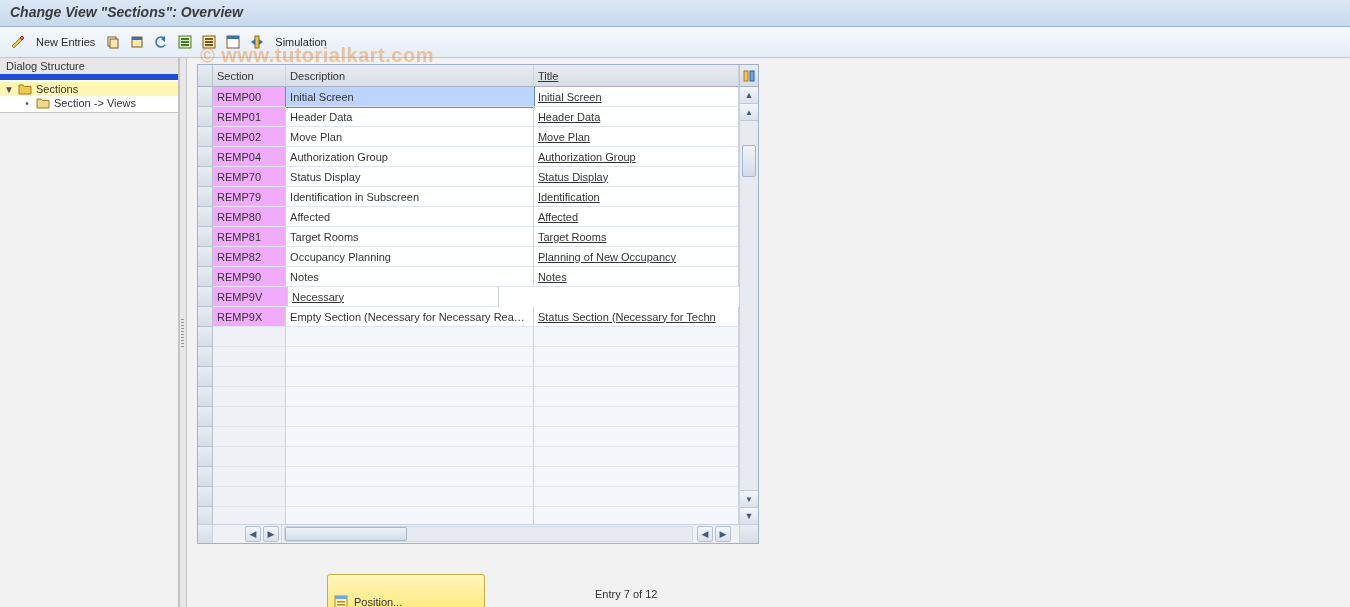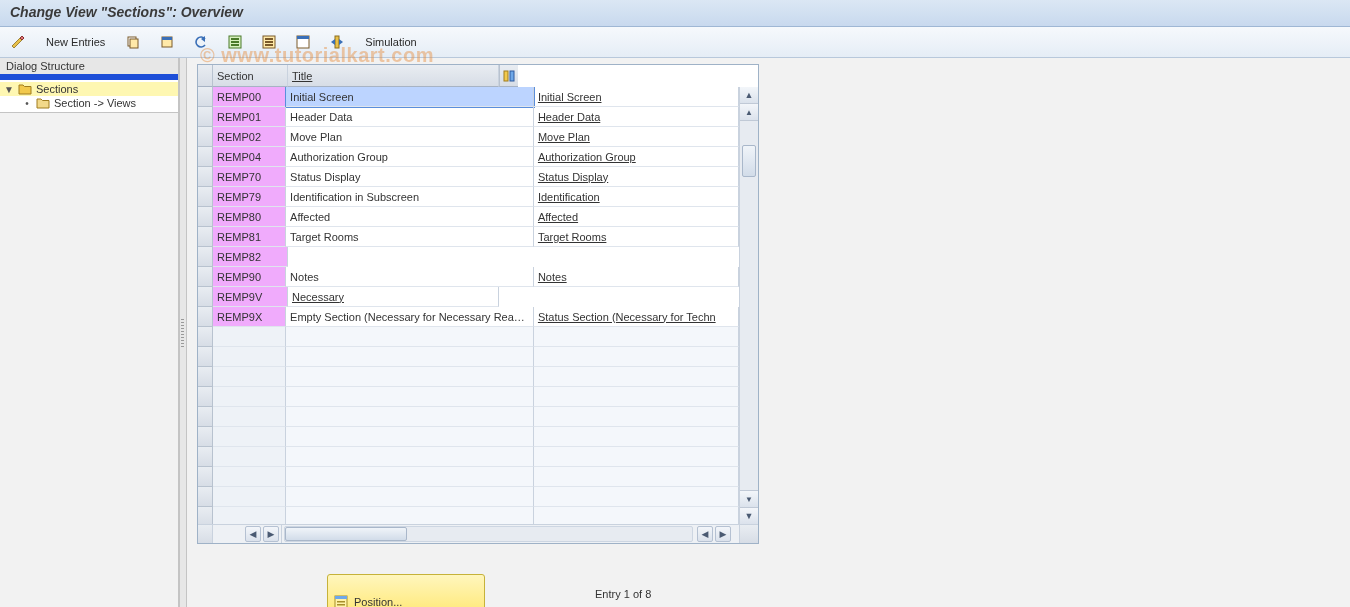--- a/index.html
+++ b/index.html
@@ -27,21 +27,21 @@
     color: #3a3a3a;
   }
 
   
   .toolbar {
     background: linear-gradient(#f6f9fc, #e5edf6);
     border-bottom: 1px solid #b8c8db;
     padding: 2px 6px;
     display: flex;
     align-items: center;
-    gap: 10px;
+    gap: 0;
     height: 26px;
   }
   .tb-btn {
     display: inline-flex;
     align-items: center;
     justify-content: center;
     min-width: 18px;
     height: 20px;
     padding: 0 3px;
     border-radius: 3px;
@@ -387,20 +387,21 @@
   </div>
 
   <div class="splitter"></div>
 
   <div class="right-area">
     <div class="grid-wrap">
 
       <div class="grid-head">
         <div class="rowsel"></div>
         <div class="col col-section">Section</div>
+        <div class="col col-desc">Description</div>
         <div class="col col-title">Title</div>
         <div class="corner">
           <svg width="12" height="12">
               <rect x="1" y="1" width="4" height="10" fill="#f2c94c" stroke="#a07d1f"></rect>
               <rect x="7" y="1" width="4" height="10" fill="#6fa8e8" stroke="#2f5a9e"></rect>
             </svg>
         </div>
       </div>
 
       <div class="grid-body">
@@ -449,20 +450,22 @@
             </div>
             <div class="grid-row">
               <div class="rowsel"></div>
               <div class="col col-section">REMP81</div>
               <div class="col col-desc">Target Rooms</div>
               <div class="col col-title">Target Rooms</div>
             </div>
             <div class="grid-row">
               <div class="rowsel"></div>
               <div class="col col-section">REMP82</div>
+              <div class="col col-desc">Occupancy Planning</div>
+              <div class="col col-title">Planning of New Occupancy</div>
             </div>
             <div class="grid-row">
               <div class="rowsel"></div>
               <div class="col col-section">REMP90</div>
               <div class="col col-desc">Notes</div>
               <div class="col col-title">Notes</div>
             </div>
             <div class="grid-row">
               <div class="rowsel"></div>
               <div class="col col-section">REMP9V</div>
@@ -566,16 +569,16 @@
     <div class="footer-row">
       <div class="position-btn">
         <svg width="14" height="14">
             <rect x="1" y="1" width="12" height="12" fill="#fff2a8" stroke="#a88f2a"></rect>
             <rect x="1" y="1" width="12" height="3" fill="#6fa8e8"></rect>
             <rect x="3" y="6" width="8" height="1.5" fill="#a88f2a"></rect>
             <rect x="3" y="9" width="8" height="1.5" fill="#a88f2a"></rect>
           </svg>
         <span>Position...</span>
       </div>
-      <span class="entry-text">Entry 1 of 8</span>
+      <span class="entry-text">Entry 7 of 12</span>
     </div>
   </div>
 </div>
 
 </body></html>

